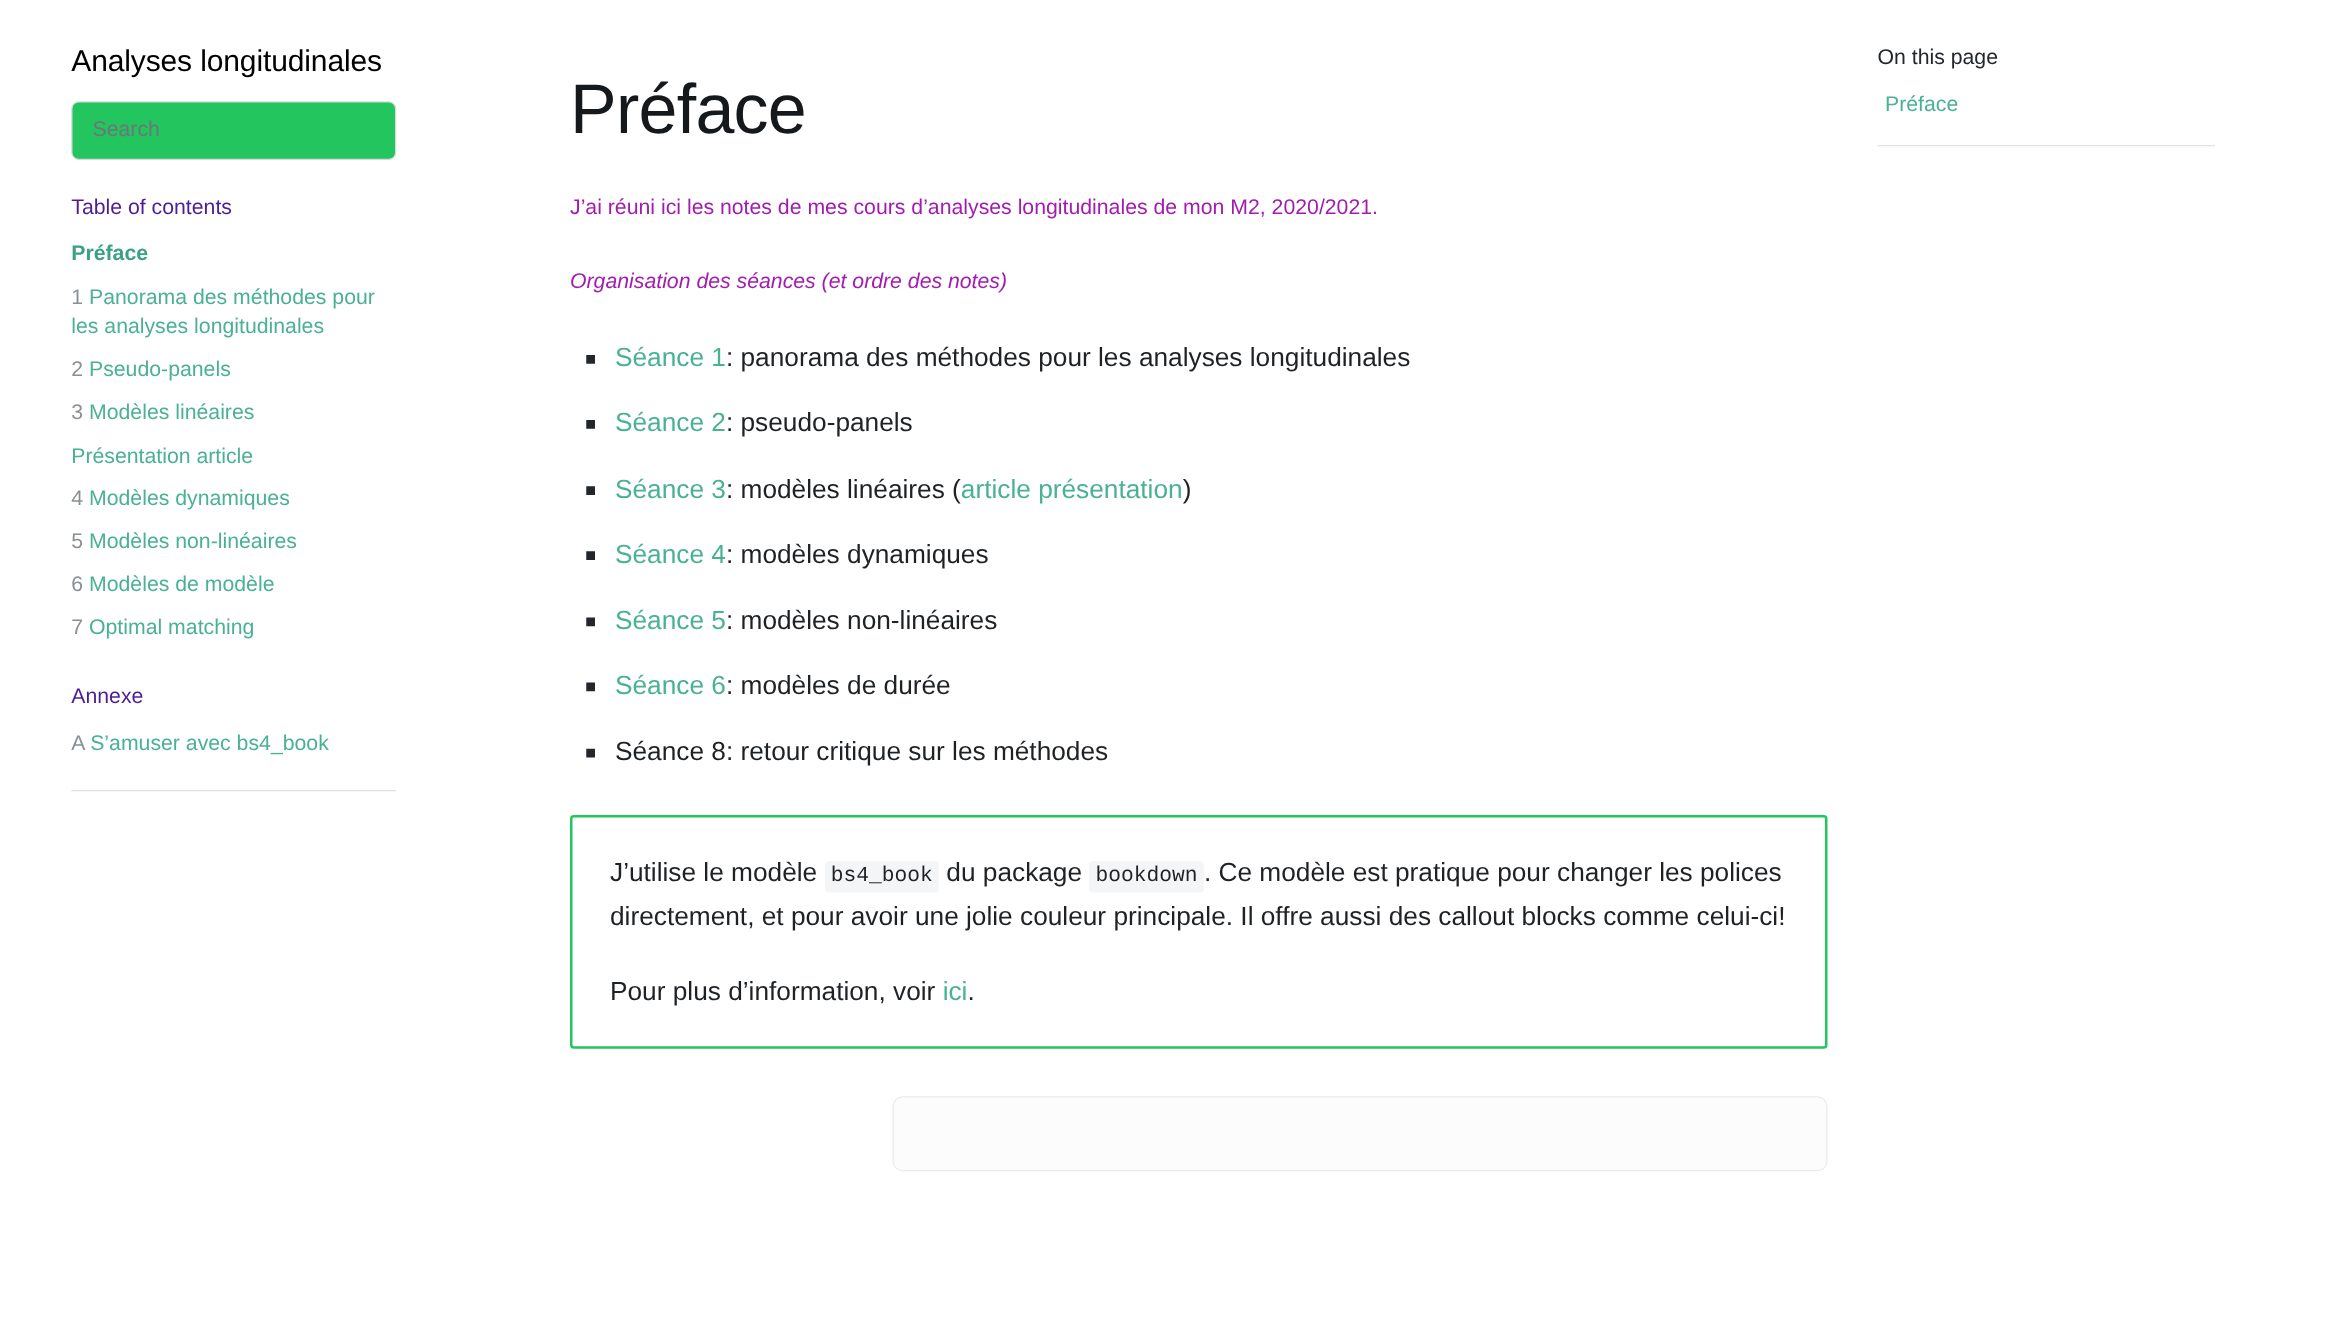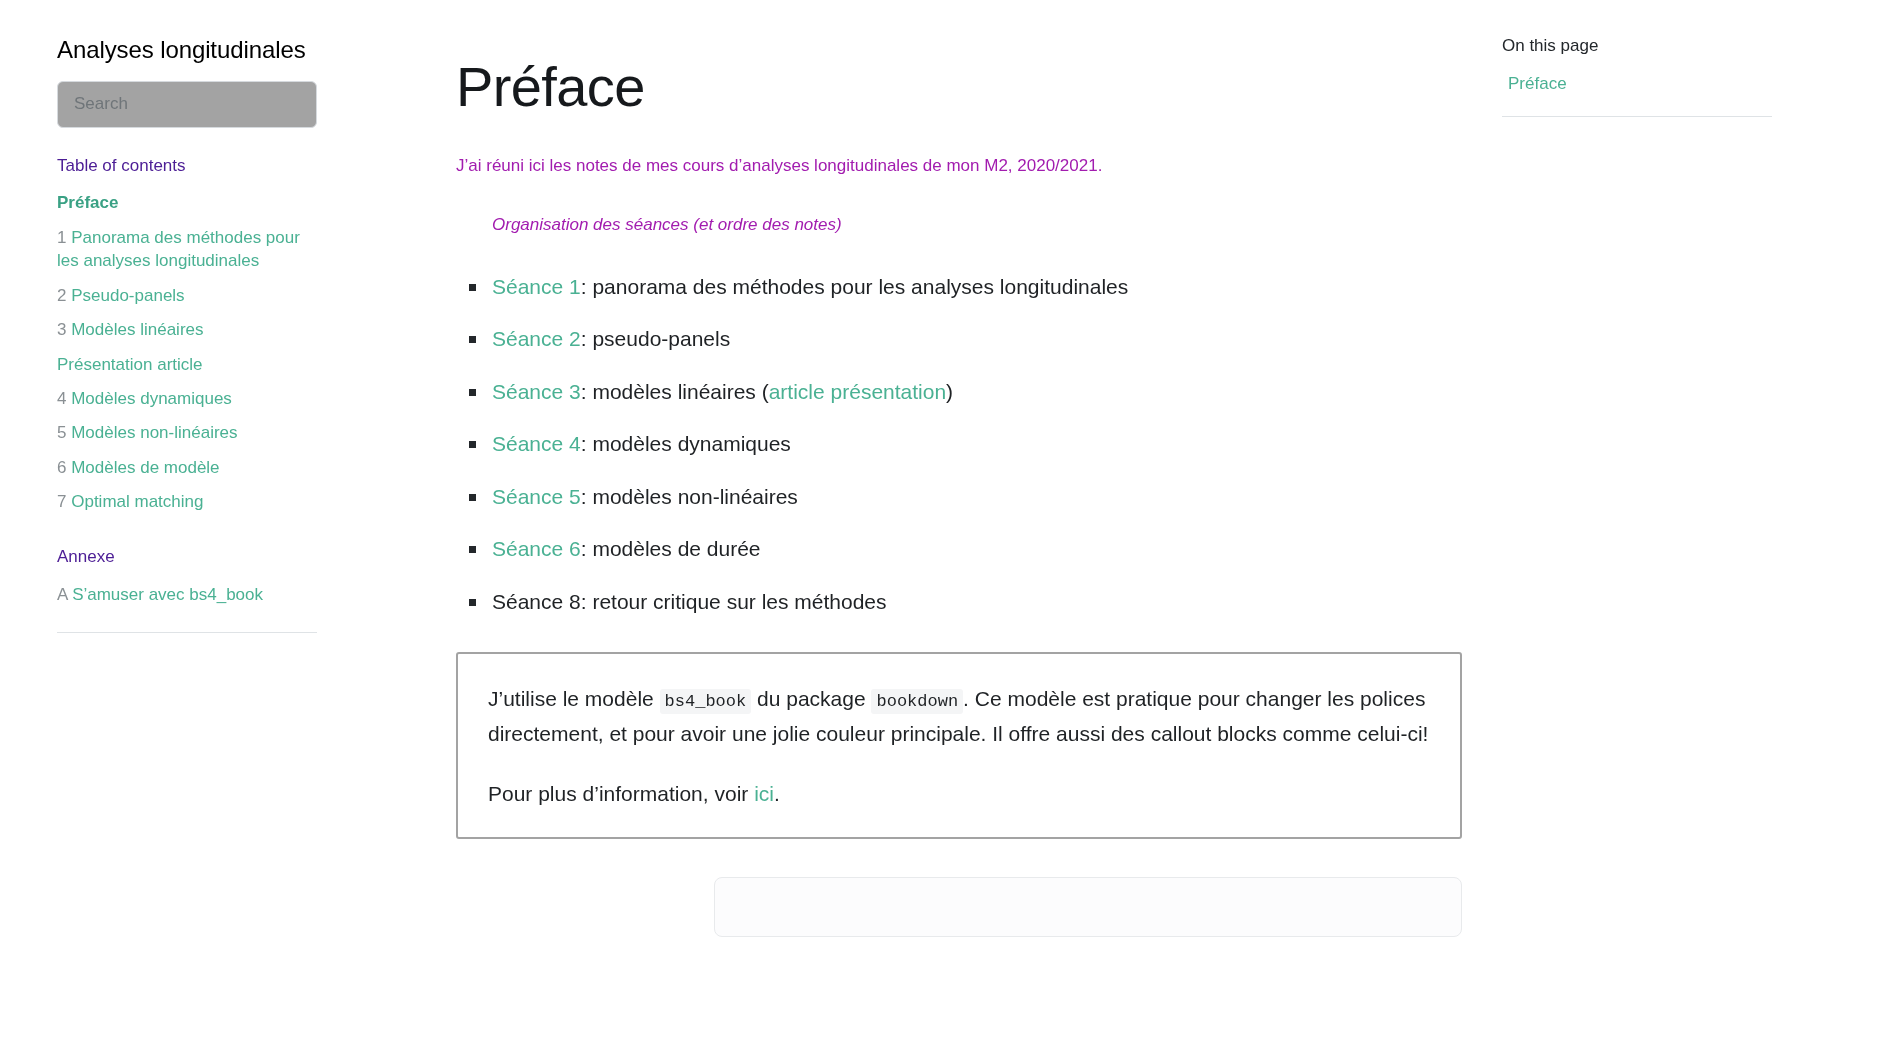--- a/index.html
+++ b/index.html
@@ -44,21 +44,21 @@
   .search-wrap { padding-right: 55px; }
   .search-input {
     width: 100%;
     height: 47px;
     border: 1px solid #d6dade;
     border-radius: 6px;
     padding: 0 16px;
     font-size: 17px;
     font-family: "Liberation Sans", sans-serif;
     color: #3d4246;
-    background: #a3a3a3;
+    background: #22c55e;
     outline: none;
   }
   .search-input::placeholder { color: #6f7579; opacity: 1; }
 
   .toc-heading {
     font-size: 17px;
     color: #4c1d95;
     margin: 28px 0 10px 0;
     font-weight: 400;
   }
@@ -96,21 +96,21 @@
     margin: 20px 0 34px 0;
     color: #16191c;
     letter-spacing: -0.6px;
   }
   .body-p {
     font-size: 17px;
     line-height: 1.62;
     color: #a21caf;
     margin: 0 0 32px 0;
   }
-  .body-p.em { font-style: italic; margin-left: 36px; }
+  .body-p.em { font-style: italic; }
 
   .seance-list {
     list-style: none;
     margin: 0 0 34px 0;
     padding: 0;
   }
   .seance-list li {
     position: relative;
     font-size: 21px;
     line-height: 1.55;
@@ -128,21 +128,21 @@
     background: #23272b;
   }
   a.inline-link {
     color: #4ab193;
     text-decoration: none;
     cursor: pointer;
   }
 
   
   .callout {
-    border: 2px solid #a3a3a3;
+    border: 2px solid #22c55e;
     border-radius: 3px;
     padding: 28px 30px 26px 30px;
     margin: 6px 0 0 0;
     max-width: 1080px;
   }
   .callout p {
     font-size: 21px;
     line-height: 1.62;
     margin: 0 0 26px 0;
     color: #1f2225;

